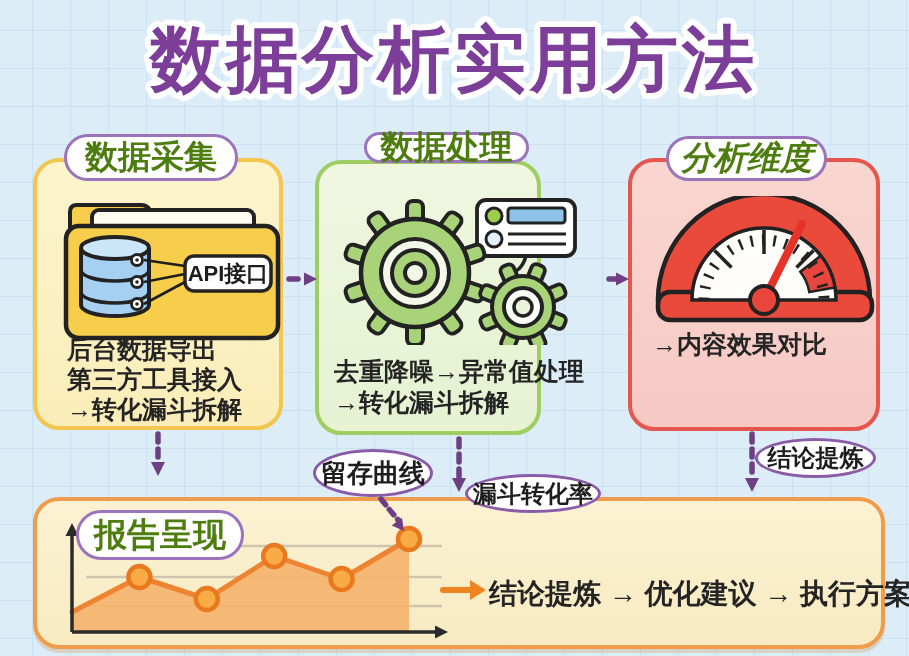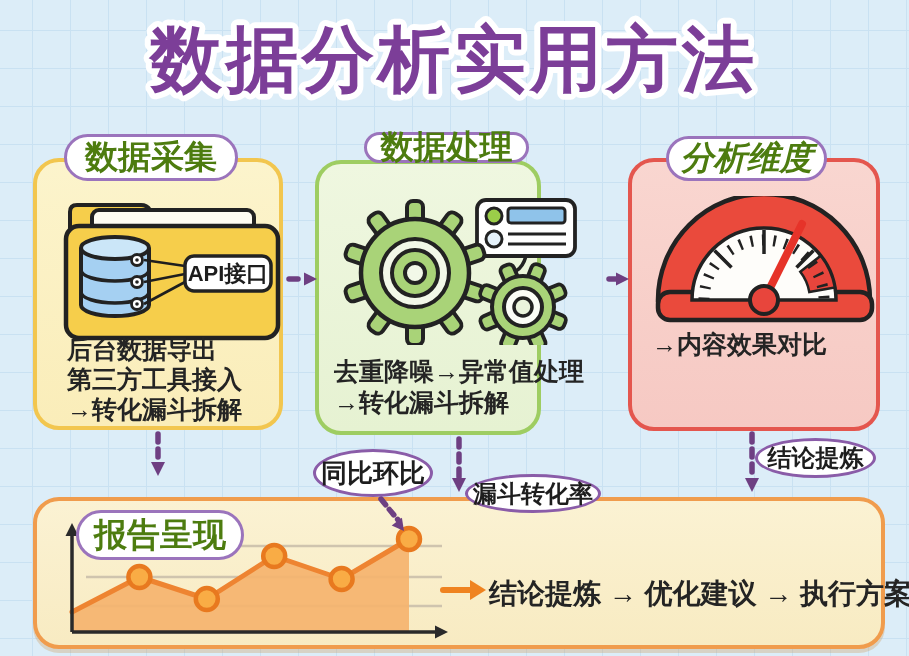--- a/index.html
+++ b/index.html
@@ -247,21 +247,21 @@
     <span>数据处理</span>
   </div>
   <div id="pill-dimensions" class="pill">
     <span>分析维度</span>
   </div>
   <div id="pill-report" class="pill">
     <span>报告呈现</span>
   </div>
 
   <div id="oval-yoy" class="oval">
-    <span>同比环比</span>
+    <span>留存曲线</span>
   </div>
   <div id="oval-funnel" class="oval">
     <span>漏斗转化率</span>
   </div>
   <div id="oval-retention" class="oval">
     <span>结论提炼</span>
   </div>
 
 </div>
 

